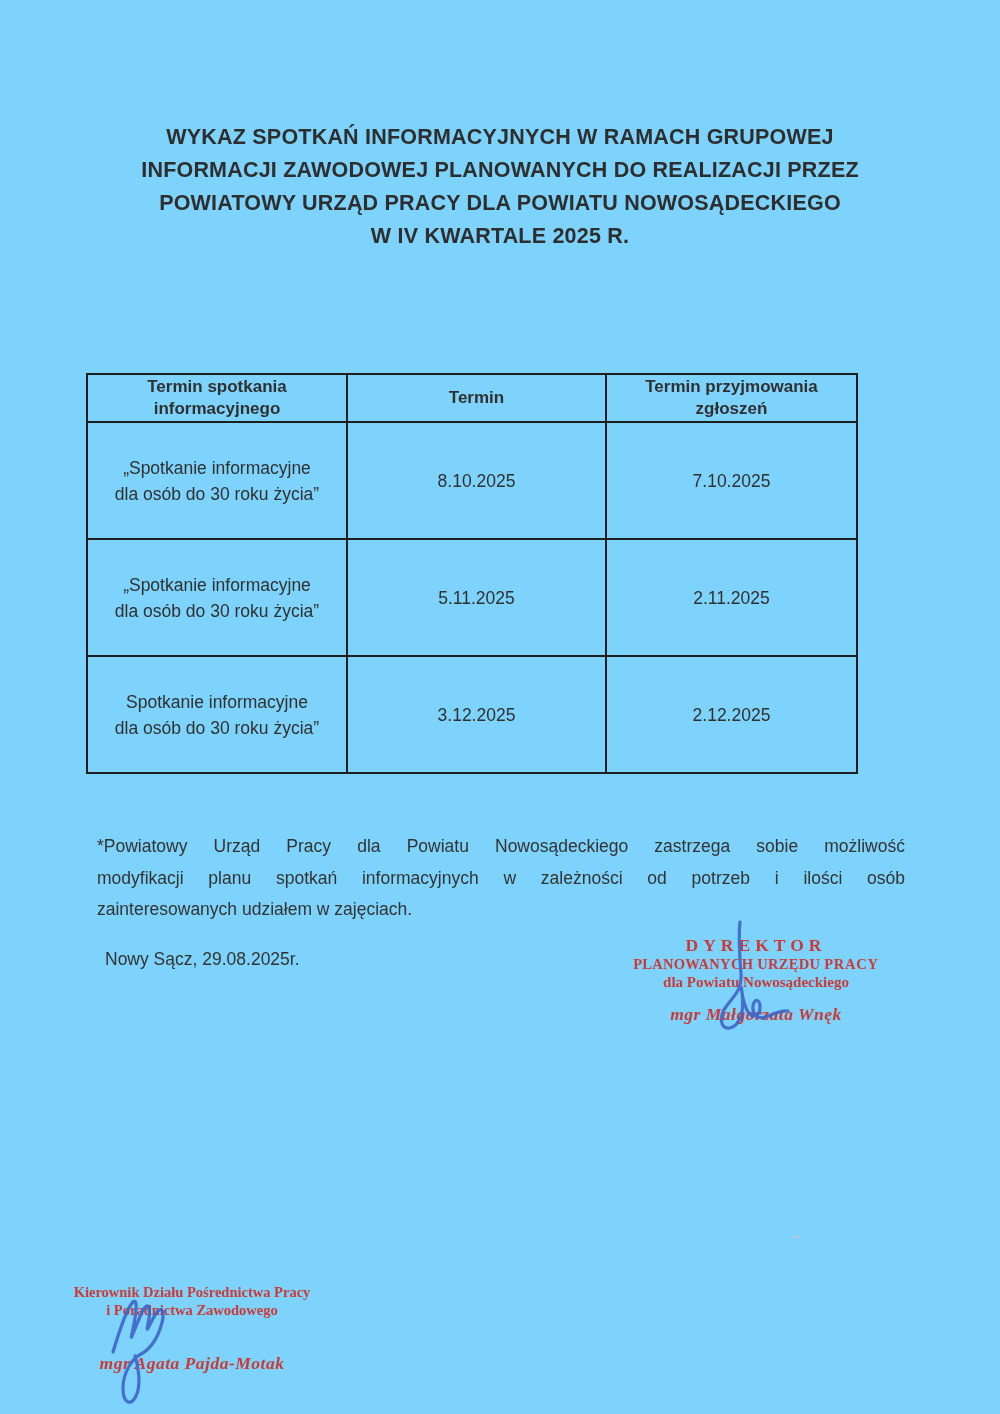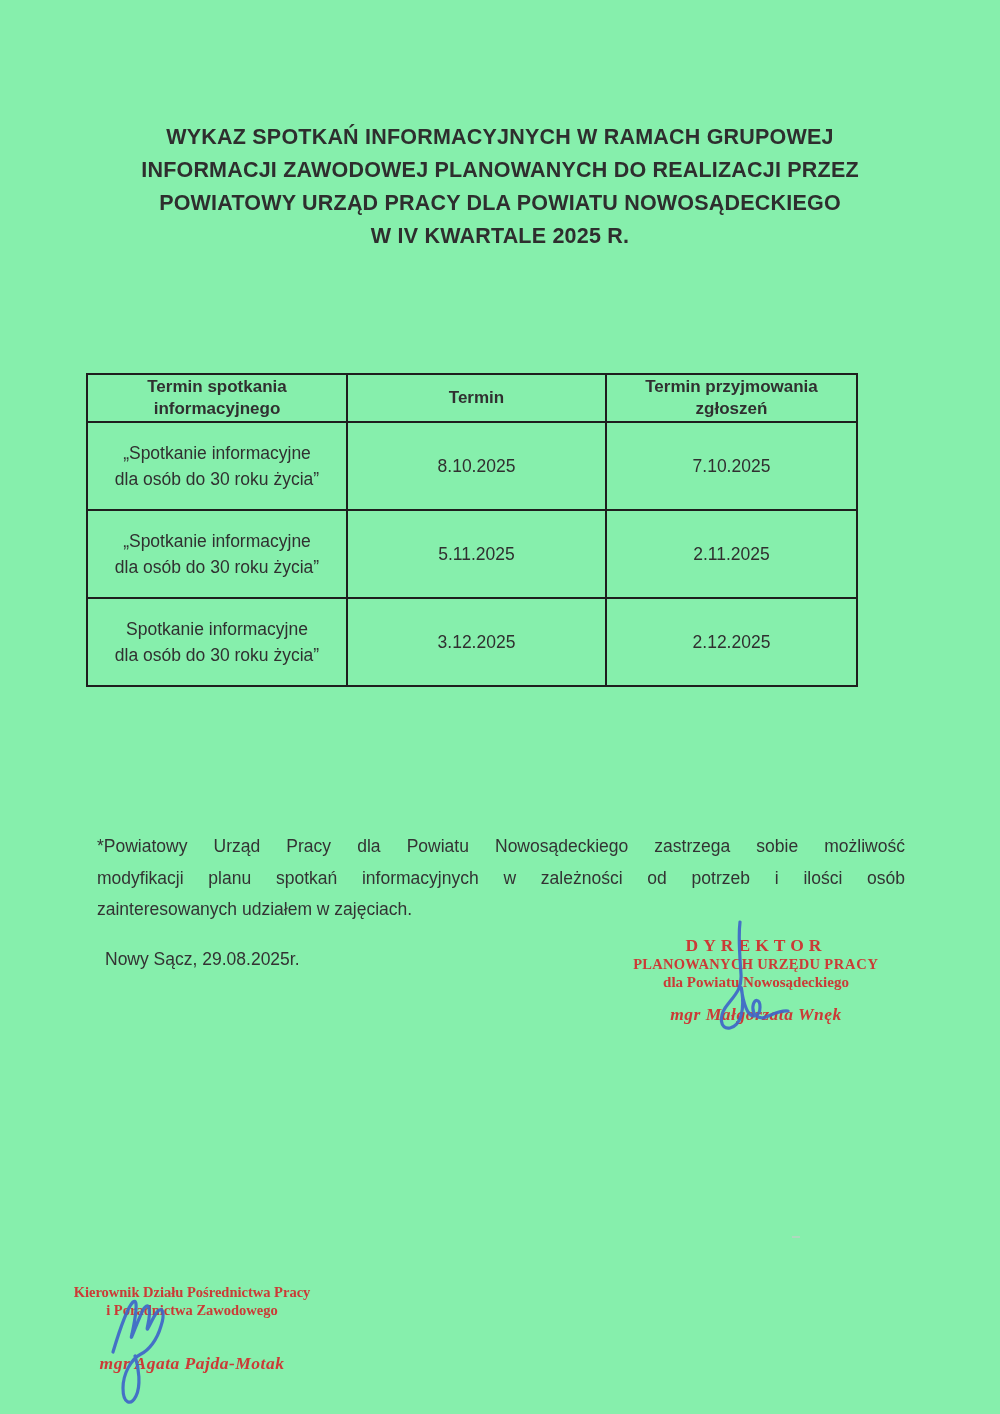--- a/index.html
+++ b/index.html
@@ -1,19 +1,19 @@
 <!DOCTYPE html>
 <html><head>
 <meta charset="utf-8">
 <style>
   html, body { margin:0; padding:0; background:#ffffff; }
   .page {
     position:relative;
     width:1000px; height:1414px;
-    background:#86efac;
+    background:#7dd3fc;
     overflow:hidden;
     font-family:"Liberation Sans", sans-serif;
     color:#333333;
   }
 
   
   .doc-title {
     position:absolute; top:121px; left:100px; width:800px;
     text-align:center;
     font-weight:bold;
@@ -31,21 +31,21 @@
     table-layout:fixed;
   }
   .meetings-table th, .meetings-table td {
     border:2px solid #1e1e1e;
     text-align:center;
     vertical-align:middle;
     padding:0 6px;
     color:#303030;
   }
   .meetings-table thead tr { height:48px; }
-  .meetings-table tbody tr { height:88px;padding-left:48px; }
+  .meetings-table tbody tr { height:117px;padding-left:48px; }
   .meetings-table th { font-size:17px; font-weight:bold; line-height:22px; }
   .meetings-table td { font-size:17.5px; font-weight:normal; line-height:26px; }
   .col-name  { width:260px; }
   .col-date1 { width:259px; }
   .col-date2 { width:251px; }
 
   
   .footnote {
     position:absolute; top:831px; left:97px; width:808px;
     font-size:17.5px; line-height:31.5px; color:#333333;

